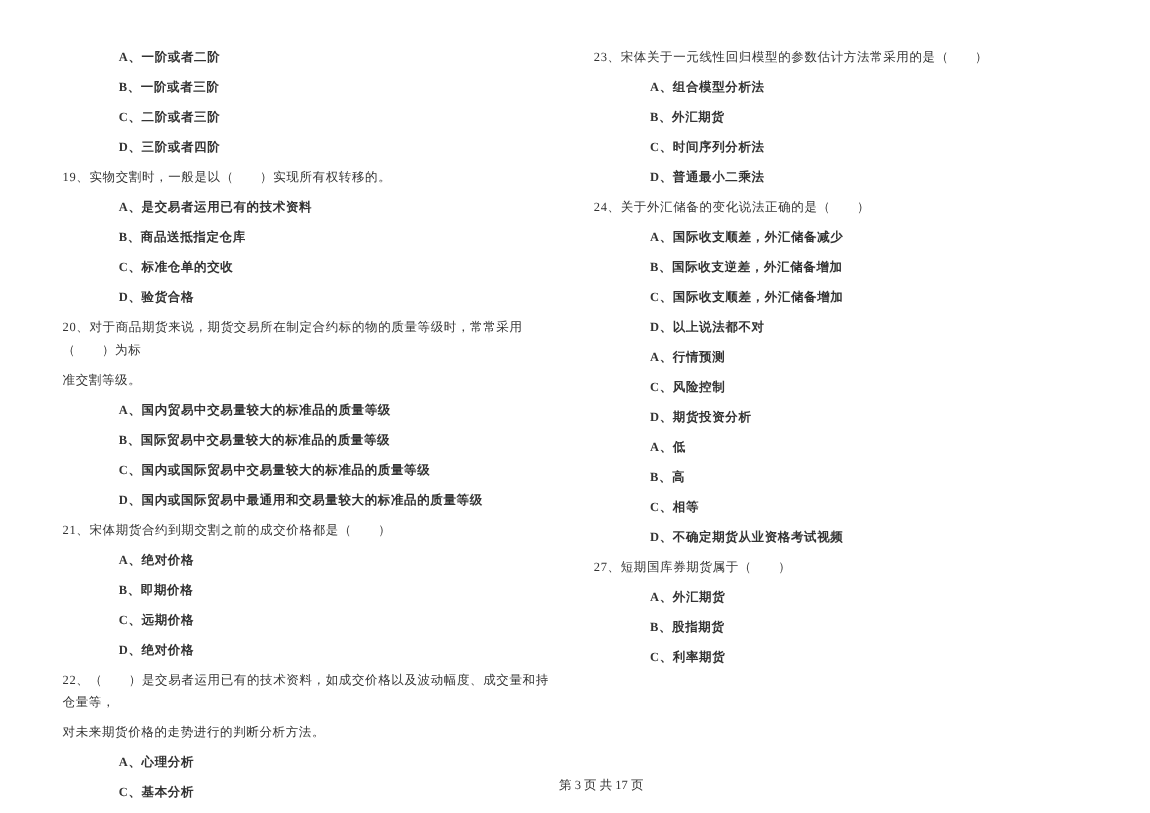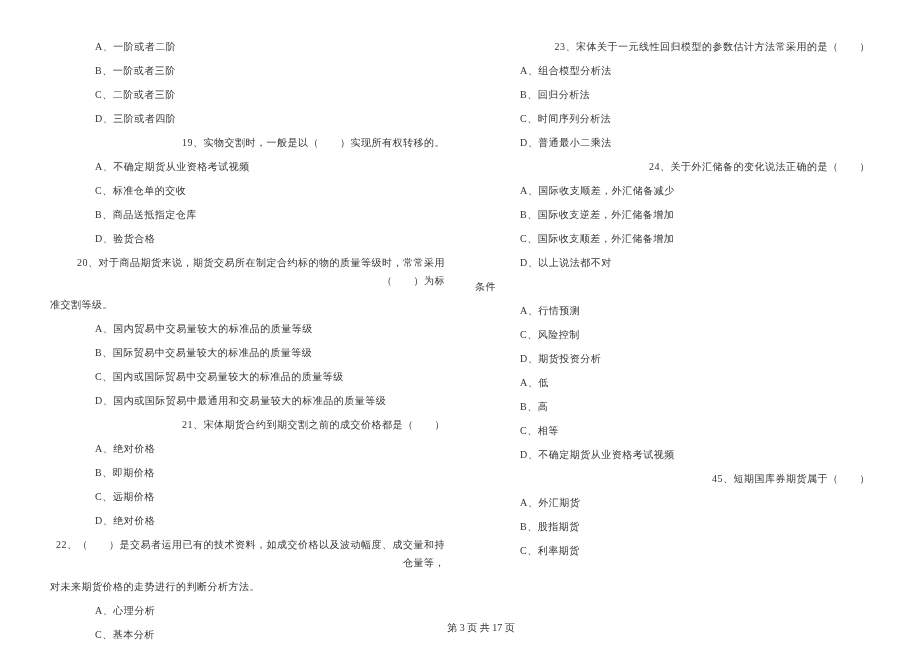--- a/index.html
+++ b/index.html
@@ -24,26 +24,26 @@
     }
     .column {
       flex: 1;
       display: flex;
       flex-direction: column;
     }
     .option-line {
       padding: 3px 0 3px 45px;
       line-height: 1.8;
       letter-spacing: 0.5px;
+      font-weight: bold;
     }
     .question-line {
       padding: 3px 0 3px 0;
       line-height: 1.8;
       letter-spacing: 0.5px;
-      text-align: right;
     }
     .continuation-line {
       padding: 3px 0 3px 0;
       line-height: 1.8;
       letter-spacing: 0.5px;
       font-family: Liberation Serif, serif;
     }
     .footer {
       position: absolute;
       bottom: 15px;
@@ -59,23 +59,23 @@
 <body>
 
 <div class="page-container">
   <div class="column">
     <div class="option-line">A、一阶或者二阶</div>
     <div class="option-line">B、一阶或者三阶</div>
     <div class="option-line">C、二阶或者三阶</div>
     <div class="option-line">D、三阶或者四阶</div>
 
     <div class="question-line">19、实物交割时，一般是以（　　）实现所有权转移的。</div>
-    <div class="option-line">A、不确定期货从业资格考试视频</div>
+    <div class="option-line">A、是交易者运用已有的技术资料</div>
+    <div class="option-line">B、商品送抵指定仓库</div>
     <div class="option-line">C、标准仓单的交收</div>
-    <div class="option-line">B、商品送抵指定仓库</div>
     <div class="option-line">D、验货合格</div>
 
     <div class="question-line">20、对于商品期货来说，期货交易所在制定合约标的物的质量等级时，常常采用（　　）为标</div>
     <div class="continuation-line">准交割等级。</div>
     <div class="option-line">A、国内贸易中交易量较大的标准品的质量等级</div>
     <div class="option-line">B、国际贸易中交易量较大的标准品的质量等级</div>
     <div class="option-line">C、国内或国际贸易中交易量较大的标准品的质量等级</div>
     <div class="option-line">D、国内或国际贸易中最通用和交易量较大的标准品的质量等级</div>
 
     <div class="question-line">21、宋体期货合约到期交割之前的成交价格都是（　　）</div>
@@ -87,41 +87,40 @@
     <div class="question-line">22、（　　）是交易者运用已有的技术资料，如成交价格以及波动幅度、成交量和持仓量等，</div>
     <div class="continuation-line">对未来期货价格的走势进行的判断分析方法。</div>
     <div class="option-line">A、心理分析</div>
     <div class="option-line">C、基本分析</div>
 
   </div>
 
   <div class="column">
     <div class="question-line">23、宋体关于一元线性回归模型的参数估计方法常采用的是（　　）</div>
     <div class="option-line">A、组合模型分析法</div>
-    <div class="option-line">B、回归分析法</div>
+    <div class="option-line">B、外汇期货</div>
     <div class="option-line">C、时间序列分析法</div>
     <div class="option-line">D、普通最小二乘法</div>
 
     <div class="question-line">24、关于外汇储备的变化说法正确的是（　　）</div>
     <div class="option-line">A、国际收支顺差，外汇储备减少</div>
     <div class="option-line">B、国际收支逆差，外汇储备增加</div>
     <div class="option-line">C、国际收支顺差，外汇储备增加</div>
     <div class="option-line">D、以上说法都不对</div>
 
-    <div class="continuation-line">条件</div>
     <div class="option-line">A、行情预测</div>
     <div class="option-line">C、风险控制</div>
     <div class="option-line">D、期货投资分析</div>
 
     <div class="option-line">A、低</div>
     <div class="option-line">B、高</div>
     <div class="option-line">C、相等</div>
     <div class="option-line">D、不确定期货从业资格考试视频</div>
 
-    <div class="question-line">45、短期国库券期货属于（　　）</div>
+    <div class="question-line">27、短期国库券期货属于（　　）</div>
     <div class="option-line">A、外汇期货</div>
     <div class="option-line">B、股指期货</div>
     <div class="option-line">C、利率期货</div>
 
   </div>
 </div>
 
 <div class="footer">第 3 页 共 17 页</div>
 
 </body></html>

